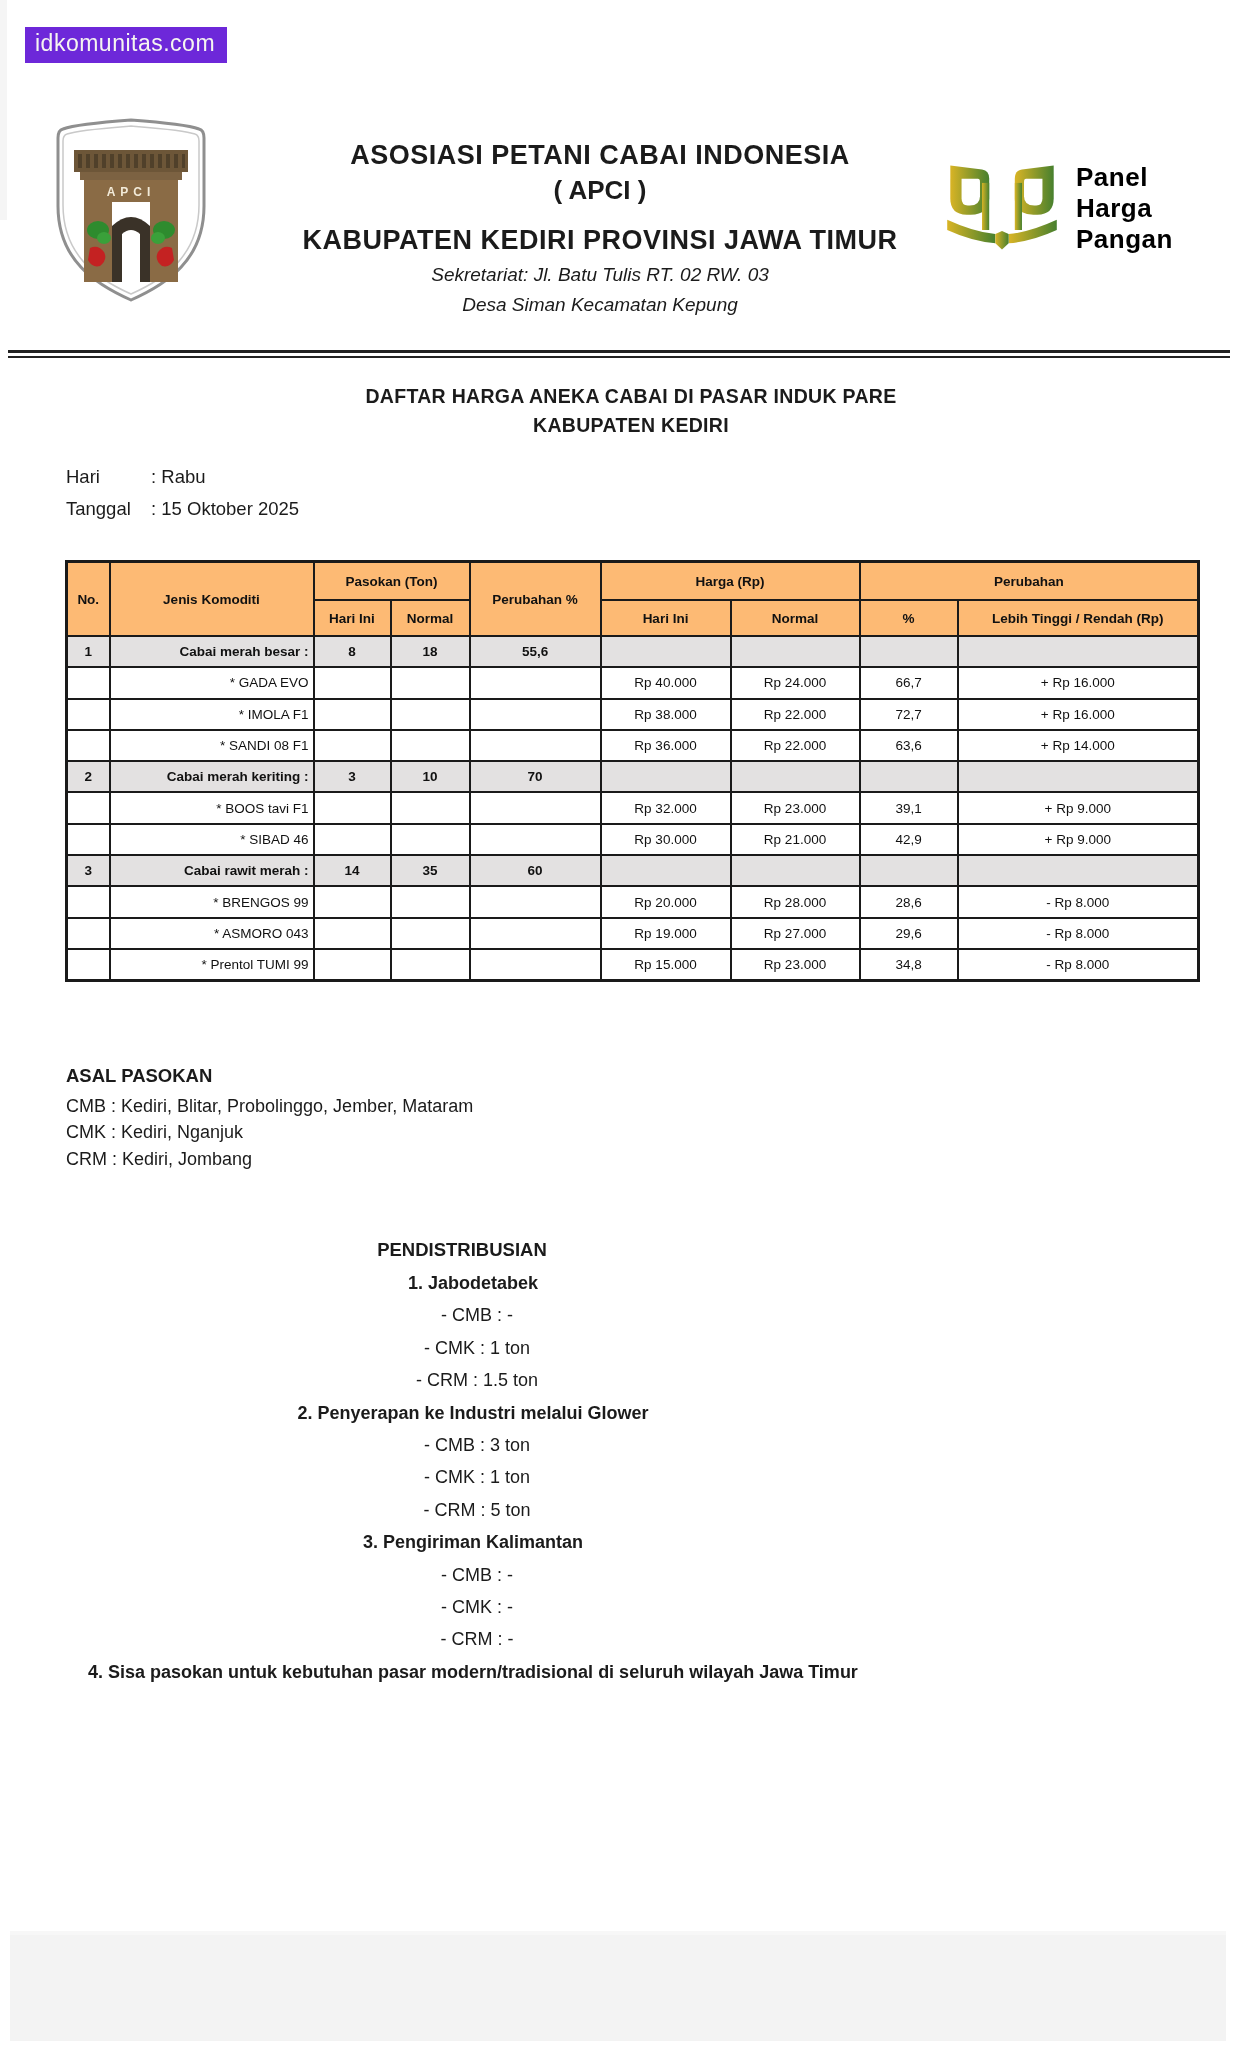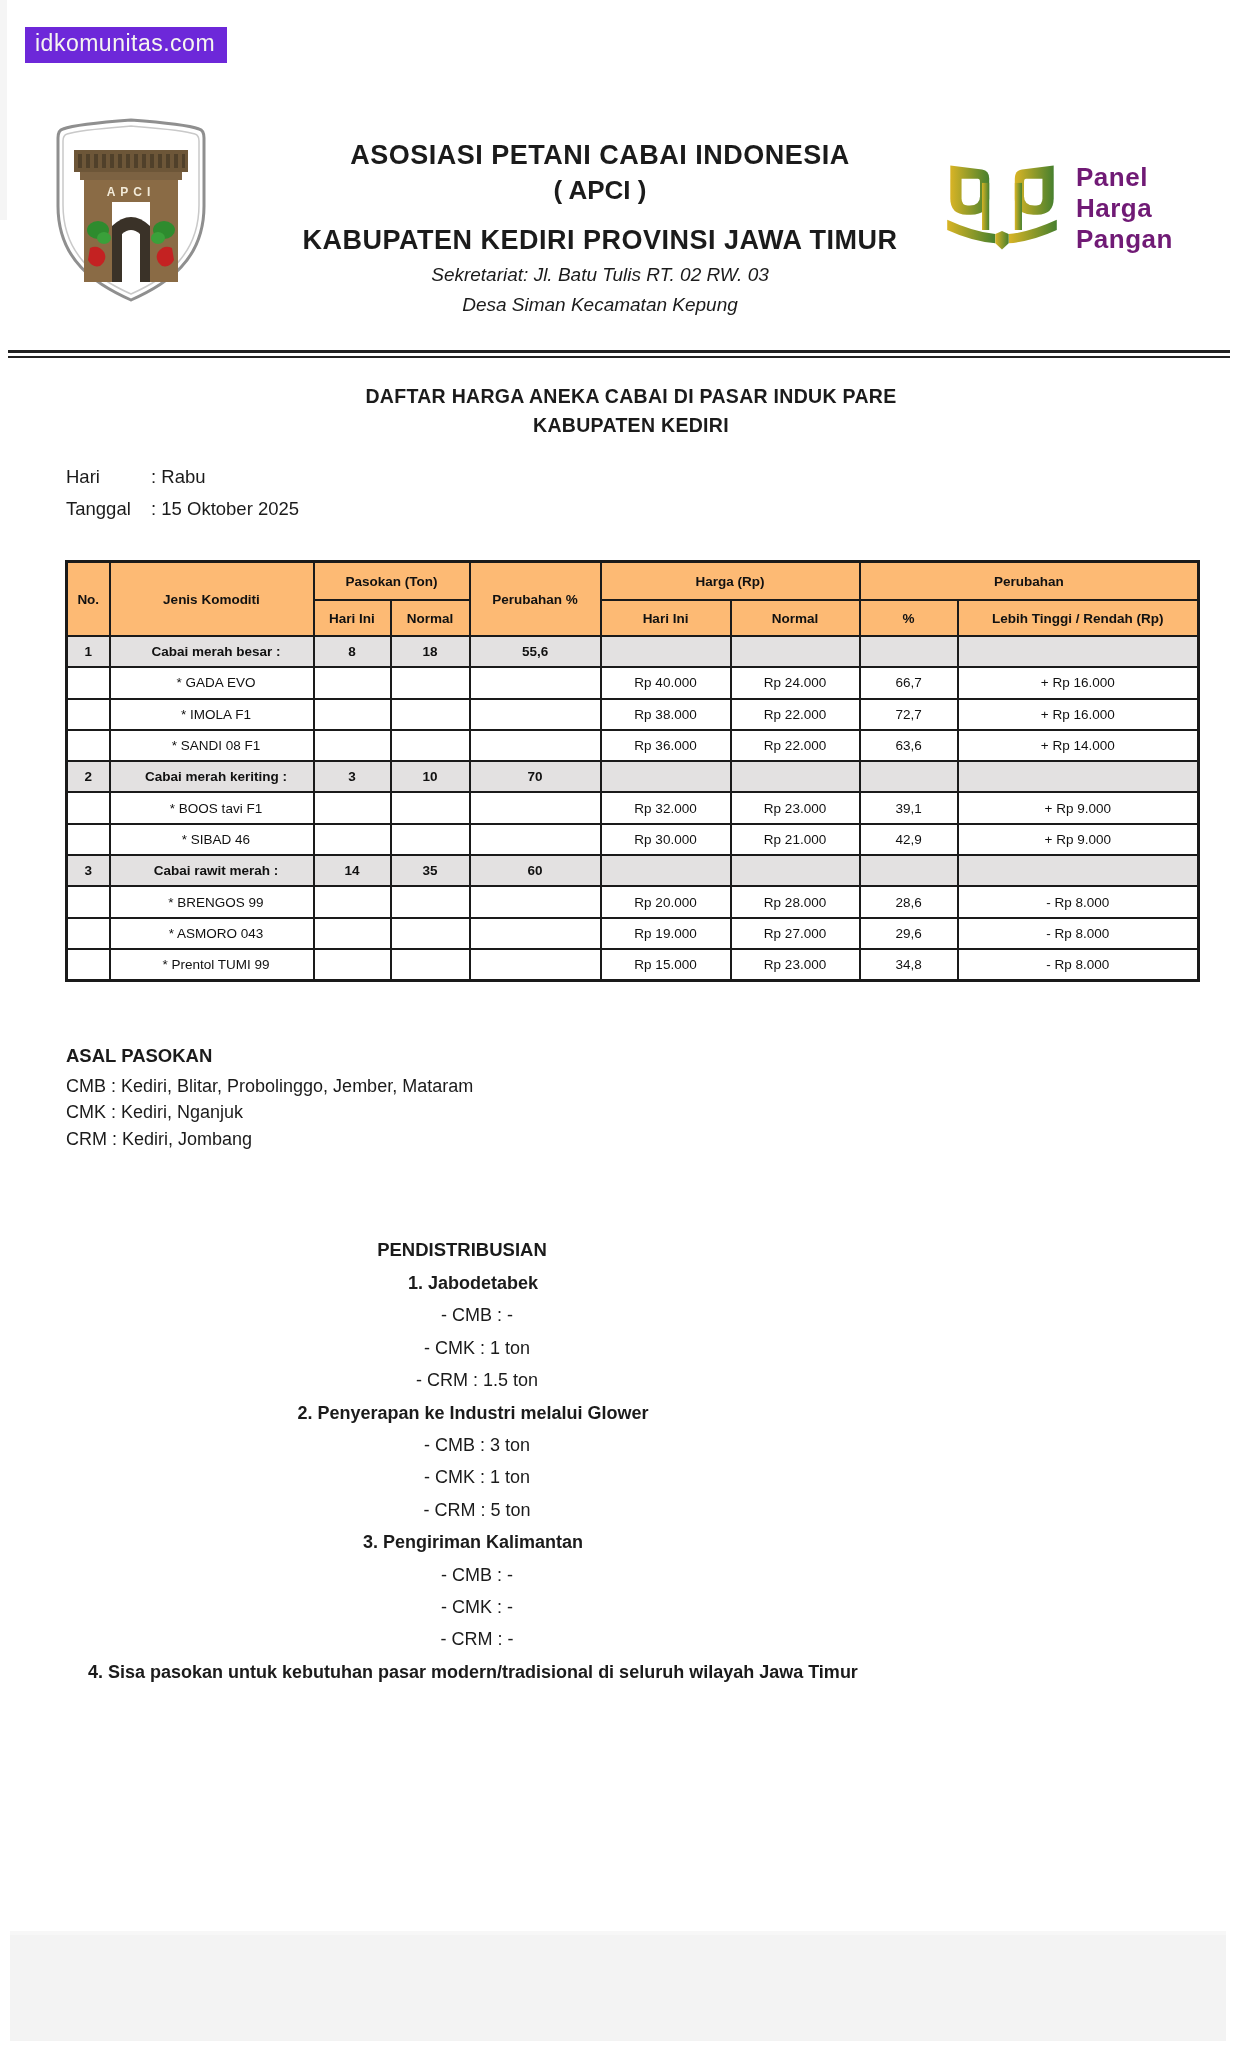--- a/index.html
+++ b/index.html
@@ -13,21 +13,21 @@
     font-size:23px;padding:3px 12px 6px 10px;letter-spacing:0.5px;
   }
   
   .apci-logo{position:absolute;left:46px;top:114px;width:170px;height:192px;}
   .org-block{position:absolute;left:230px;top:138px;width:740px;text-align:center;}
   .org-line1{font-size:27px;font-weight:bold;letter-spacing:0.5px;line-height:34px;}
   .org-line2{font-size:26px;font-weight:bold;line-height:36px;}
   .org-line3{font-size:27px;font-weight:bold;letter-spacing:0.5px;line-height:40px;margin-top:12px;}
   .org-sekre{font-size:19px;font-style:italic;line-height:30px;}
   .panel-logo{position:absolute;left:938px;top:148px;width:270px;height:120px;display:flex;align-items:center;}
-  .panel-text{margin-left:10px;font-weight:bold;font-size:26px;line-height:31px;color:#701a75;letter-spacing:0.5px;}
+  .panel-text{margin-left:10px;font-weight:bold;font-size:26px;line-height:31px;color:#000000;letter-spacing:0.5px;}
   
   .double-rule{
     position:absolute;left:8px;right:10px;top:350px;height:3px;
     border-top:3px solid #222;border-bottom:2px solid #222;background:#fff;
   }
   
   .doc-title{position:absolute;left:65px;top:382px;width:1132px;text-align:center;
     font-size:19.5px;font-weight:bold;line-height:29px;letter-spacing:0.3px;}
   
   .meta-block{position:absolute;left:66px;top:461px;font-size:18.5px;line-height:32px;}
@@ -39,25 +39,25 @@
     border-collapse:collapse;table-layout:fixed;
     font-size:13.5px;color:#111;
   }
   .price-table th,.price-table td{
     border:2px solid #1a1a1a;padding:0 4px;text-align:center;overflow:hidden;white-space:nowrap;
   }
   .price-table thead th{background:#fdba74;font-weight:bold;height:34px;}
   .price-table thead tr.h1 th{height:36px;}
   .price-table tbody tr{height:31.3px;}
   .price-table tbody tr.cat-row td{background:#e3e1e1;font-weight:bold;}
-  .price-table td.col-komoditi{text-align:center;padding-left:13px;}
+  .price-table td.col-komoditi{text-align:right;padding-left:13px;}
   .price-table{border:3px solid #1a1a1a;}
   
   .section-asal{position:absolute;left:66px;top:1043px;font-size:18px;line-height:26.5px;}
-  .section-asal .sec-heading{font-size:18.5px;font-weight:bold;margin-bottom:3px;}
+  .section-asal .sec-heading{font-size:18.5px;font-weight:bold;margin-bottom:3px;margin-top:20px;}
   .section-dist{position:absolute;left:66px;top:1239px;font-size:18px;text-align:center;}
   .section-dist .sec-heading{font-size:18.5px;font-weight:bold;margin-bottom:6px;}
   .dist-list{line-height:32.4px;}
   .dist-item.bold{font-weight:bold;padding-left:22px;}
   .dist-item.plain{padding-left:30px;}
   
   .footer-band{position:absolute;left:10px;top:1931px;width:1216px;height:106px;background:#f3f3f3;border-top:4px solid #f7f7f7;}
   .edge-artifact{position:absolute;left:0;top:0;width:7px;height:220px;background:#f5f5f5;}
 </style>
 </head>

